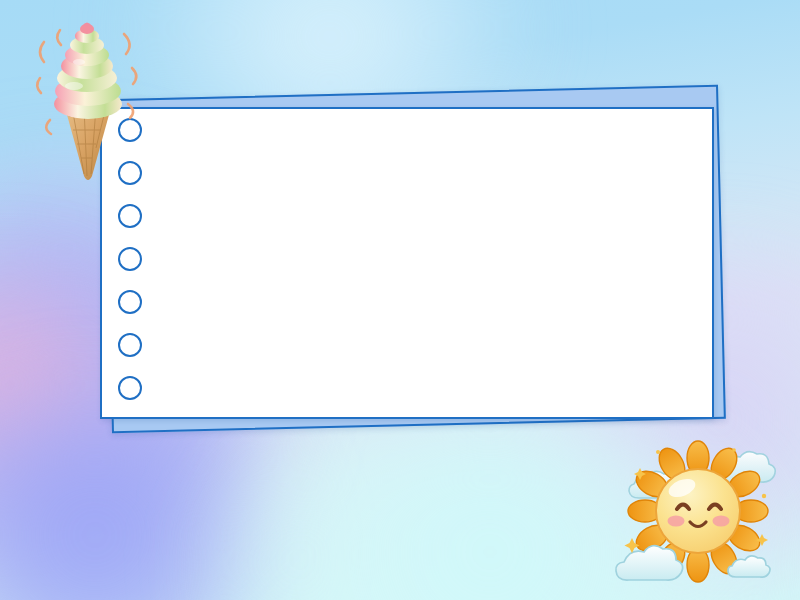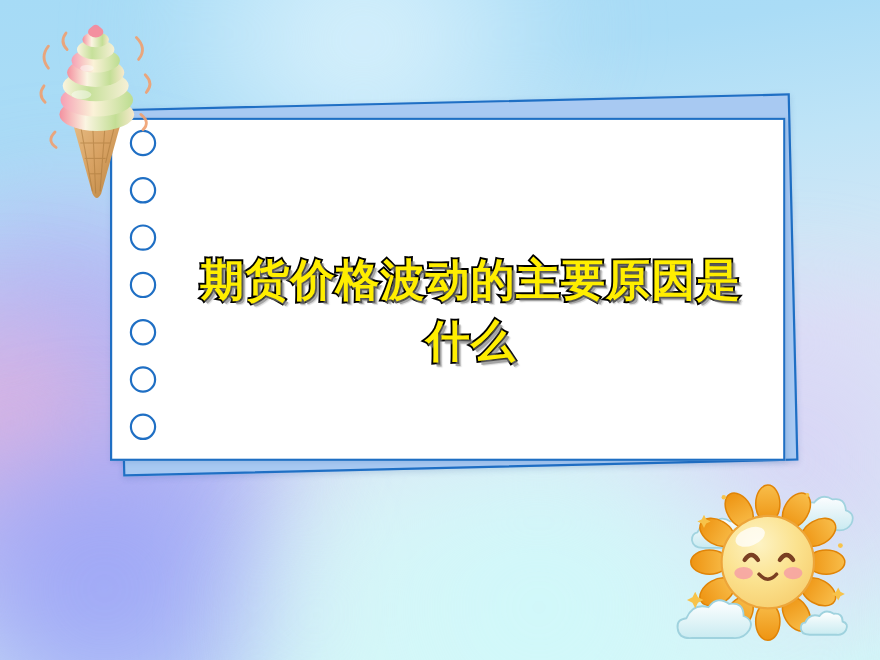--- a/index.html
+++ b/index.html
@@ -174,24 +174,20 @@
     <div class="rings">
       <div class="ring" style="top:5px"></div>
       <div class="ring" style="top:48px"></div>
       <div class="ring" style="top:91px"></div>
       <div class="ring" style="top:134px"></div>
       <div class="ring" style="top:177px"></div>
       <div class="ring" style="top:220px"></div>
       <div class="ring" style="top:263px"></div>
     </div>
 
-    <div class="title-wrap">
-      <div class="title-line">期货价格波动的主要原因是</div>
-      <div class="title-line">什么</div>
-    </div>
   </div>
 
   <svg class="icecream" viewBox="0 0 130 180">
     <defs>
       <linearGradient id="coneG" x1="0" y1="0" x2="1" y2="1">
         <stop offset="0%" stop-color="#e8c089"></stop>
         <stop offset="50%" stop-color="#d8a263"></stop>
         <stop offset="100%" stop-color="#b8833f"></stop>
       </linearGradient>
       <linearGradient id="swA" x1="0" y1="0" x2="1" y2="0">

